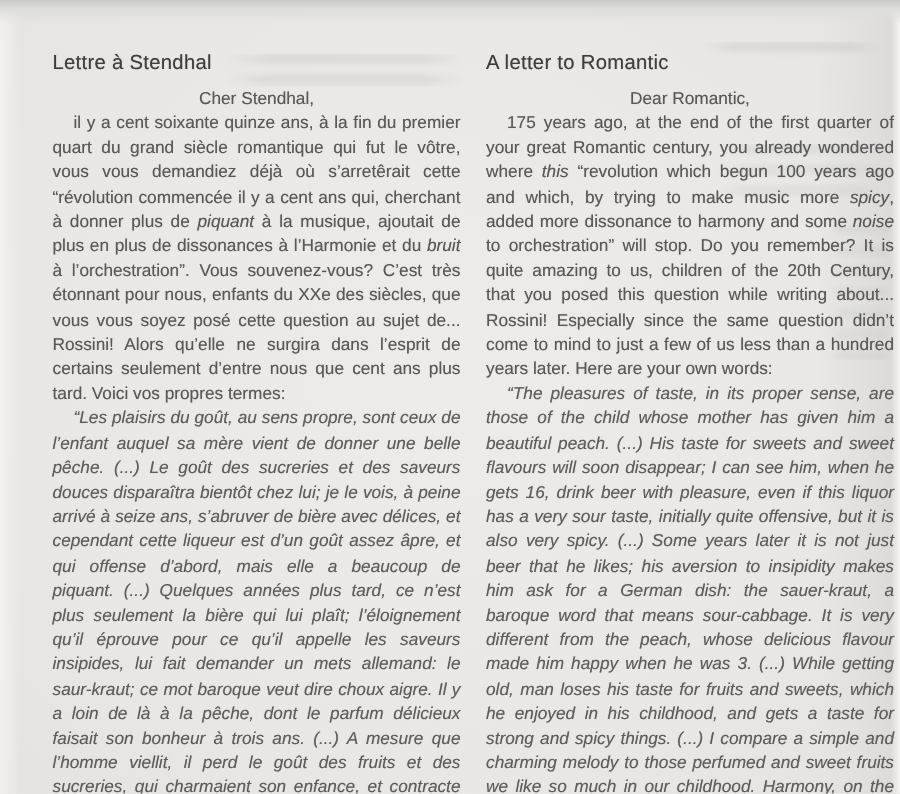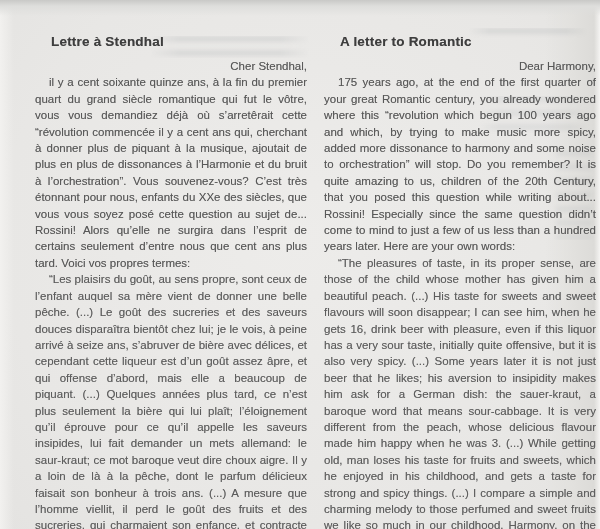--- a/index.html
+++ b/index.html
@@ -16,35 +16,35 @@
       linear-gradient(270deg,#f5f4f2 0px,#dcdbd8 6px,#e2e1de 28px,rgba(234,233,231,0) 55px),
       radial-gradient(ellipse at 50% 45%,#edecea 0%,#e8e7e5 70%,#e4e3e1 100%);
   }
   .columns{
     position:absolute;top:34px;left:35px;right:15px;
     display:flex;gap:17px;
   }
   .col{width:272px;flex:0 0 272px;}
   .col-right{margin-left:0;}
   h2{
-    margin:0 0 9px 16px;
-    font-size:13.5px;font-weight:bold;letter-spacing:.2px;
+    margin:0 0 9px 0;
+    font-size:13.5px;font-weight:normal;letter-spacing:.2px;
     color:#3e3e3e;
     text-shadow:0 0 .5px rgba(62,62,62,.55);
   }
   p{
     margin:0;
     font-size:11.5px;line-height:16.4px;
     color:#585858;
     text-align:justify;
     text-shadow:0 0 .45px rgba(88,88,88,.5);
   }
-  p.salut{text-align:right;}
+  p.salut{text-align:center;}
   p.indent{text-indent:14px;}
-  .it{}
+  .it{font-style:italic;}
   p.quote{color:#5d5d5d;}
   
   .ghost{
     position:absolute;
     filter:blur(2.2px);
     opacity:.5;
     background:repeating-linear-gradient(
       180deg,
       rgba(148,152,158,.38) 0px, rgba(148,152,158,.38) 6px,
       rgba(233,232,230,0) 6px, rgba(233,232,230,0) 14px);
@@ -70,19 +70,19 @@
 
     <section class="col">
       <h2>Lettre à Stendhal</h2>
       <p class="salut">Cher Stendhal,</p>
       <p class="indent"><span>il y a cent soixante quinze ans, à la fin du premier quart du grand siècle romantique qui fut le vôtre, vous vous demandiez déjà où s’arretêrait cette “révolution commencée il y a cent ans qui, cherchant à donner plus de </span><span class="it">piquant</span><span> à la musique, ajoutait de plus en plus de dissonances à l’Harmonie et du </span><span class="it">bruit</span><span> à l’orchestration”. Vous souvenez-vous? C’est très étonnant pour nous, enfants du XXe des siècles, que vous vous soyez posé cette question au sujet de... Rossini! Alors qu’elle ne surgira dans l’esprit de certains seulement d’entre nous que cent ans plus tard. Voici vos propres termes:</span></p>
       <p class="indent it quote">“Les plaisirs du goût, au sens propre, sont ceux de l’enfant auquel sa mère vient de donner une belle pêche. (...) Le goût des sucreries et des saveurs douces disparaîtra bientôt chez lui; je le vois, à peine arrivé à seize ans, s’abruver de bière avec délices, et cependant cette liqueur est d’un goût assez âpre, et qui offense d’abord, mais elle a beaucoup de piquant. (...) Quelques années plus tard, ce n’est plus seulement la bière qui lui plaît; l’éloignement qu’il éprouve pour ce qu’il appelle les saveurs insipides, lui fait demander un mets allemand: le saur-kraut; ce mot baroque veut dire choux aigre. Il y a loin de là à la pêche, dont le parfum délicieux faisait son bonheur à trois ans. (...) A mesure que l’homme viellit, il perd le goût des fruits et des sucreries, qui charmaient son enfance, et contracte celui des choses piquantes et fortes. (...) Je compare la melodie simple et charmante pour l’oreille aux fruits parfumés et doux qui font tant de plaisir dans l’enfance. L’harmonie, au contraire, représente les mets piquants, âpres, fortement assaisonnés, dont le goût blasé éprouve le besoin en avançant dans la vie. (...) De 1730 à 1823, le peuple musical, semblable à un jeune enfant qui devient un brillant jeune homme, et ensuite un vieillard un peu</p>
     </section>
 
     <section class="col col-right">
       <h2>A letter to Romantic</h2>
-      <p class="salut">Dear Harmony,</p>
+      <p class="salut">Dear Romantic,</p>
       <p class="indent"><span>175 years ago, at the end of the first quarter of your great Romantic century, you already wondered where </span><span class="it">this</span><span> “revolution which begun 100 years ago and which, by trying to make music more </span><span class="it">spicy</span><span>, added more dissonance to harmony and some </span><span class="it">noise</span><span> to orchestration” will stop. Do you remember? It is quite amazing to us, children of the 20th Century, that you posed this question while writing about... Rossini! Especially since the same question didn’t come to mind to just a few of us less than a hundred years later. Here are your own words:</span></p>
       <p class="indent it quote">“The pleasures of taste, in its proper sense, are those of the child whose mother has given him a beautiful peach. (...) His taste for sweets and sweet flavours will soon disappear; I can see him, when he gets 16, drink beer with pleasure, even if this liquor has a very sour taste, initially quite offensive, but it is also very spicy. (...) Some years later it is not just beer that he likes; his aversion to insipidity makes him ask for a German dish: the sauer-kraut, a baroque word that means sour-cabbage. It is very different from the peach, whose delicious flavour made him happy when he was 3. (...) While getting old, man loses his taste for fruits and sweets, which he enjoyed in his childhood, and gets a taste for strong and spicy things. (...) I compare a simple and charming melody to those perfumed and sweet fruits we like so much in our childhood. Harmony, on the other hand, represents those spicy, sour, strongly seasoned dishes which our dulled taste feels the need for while we’re getting older. From 1730 to 1823, the music people, comparable to a child becoming a brilliant young man, then a rather dulled old man, have always thwated the sweet and geltle musical genre, going for</p>
     </section>
 
   </div>
 </div>
 
 </body></html>

